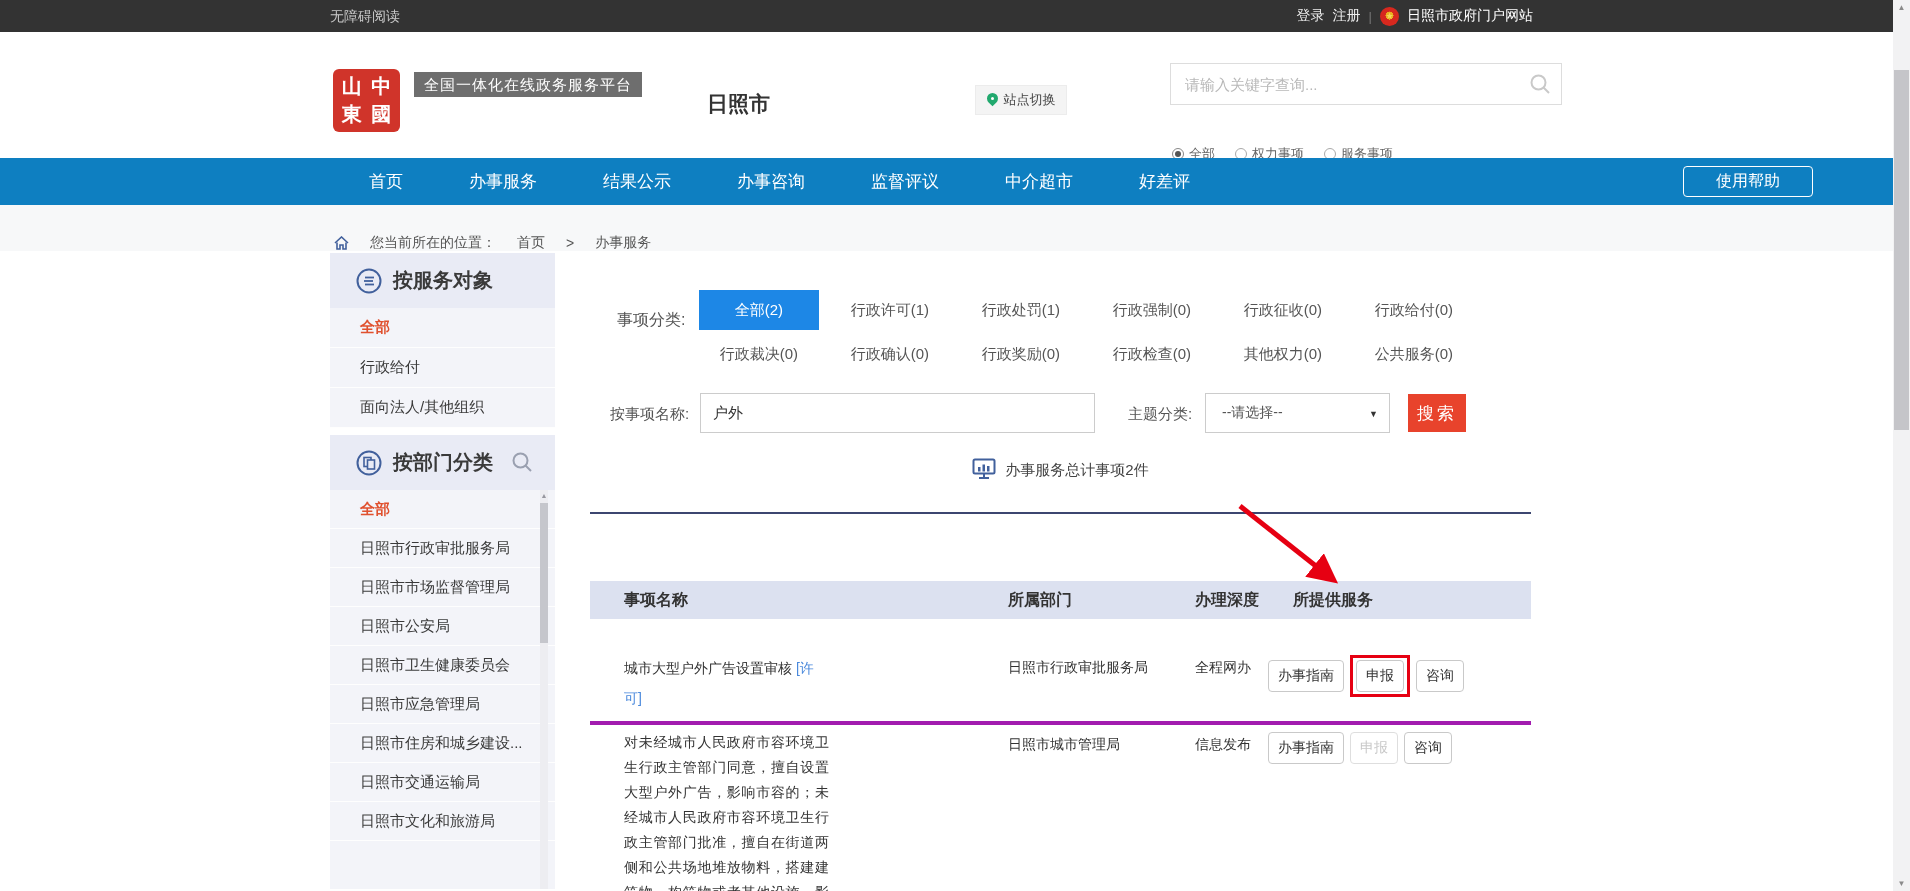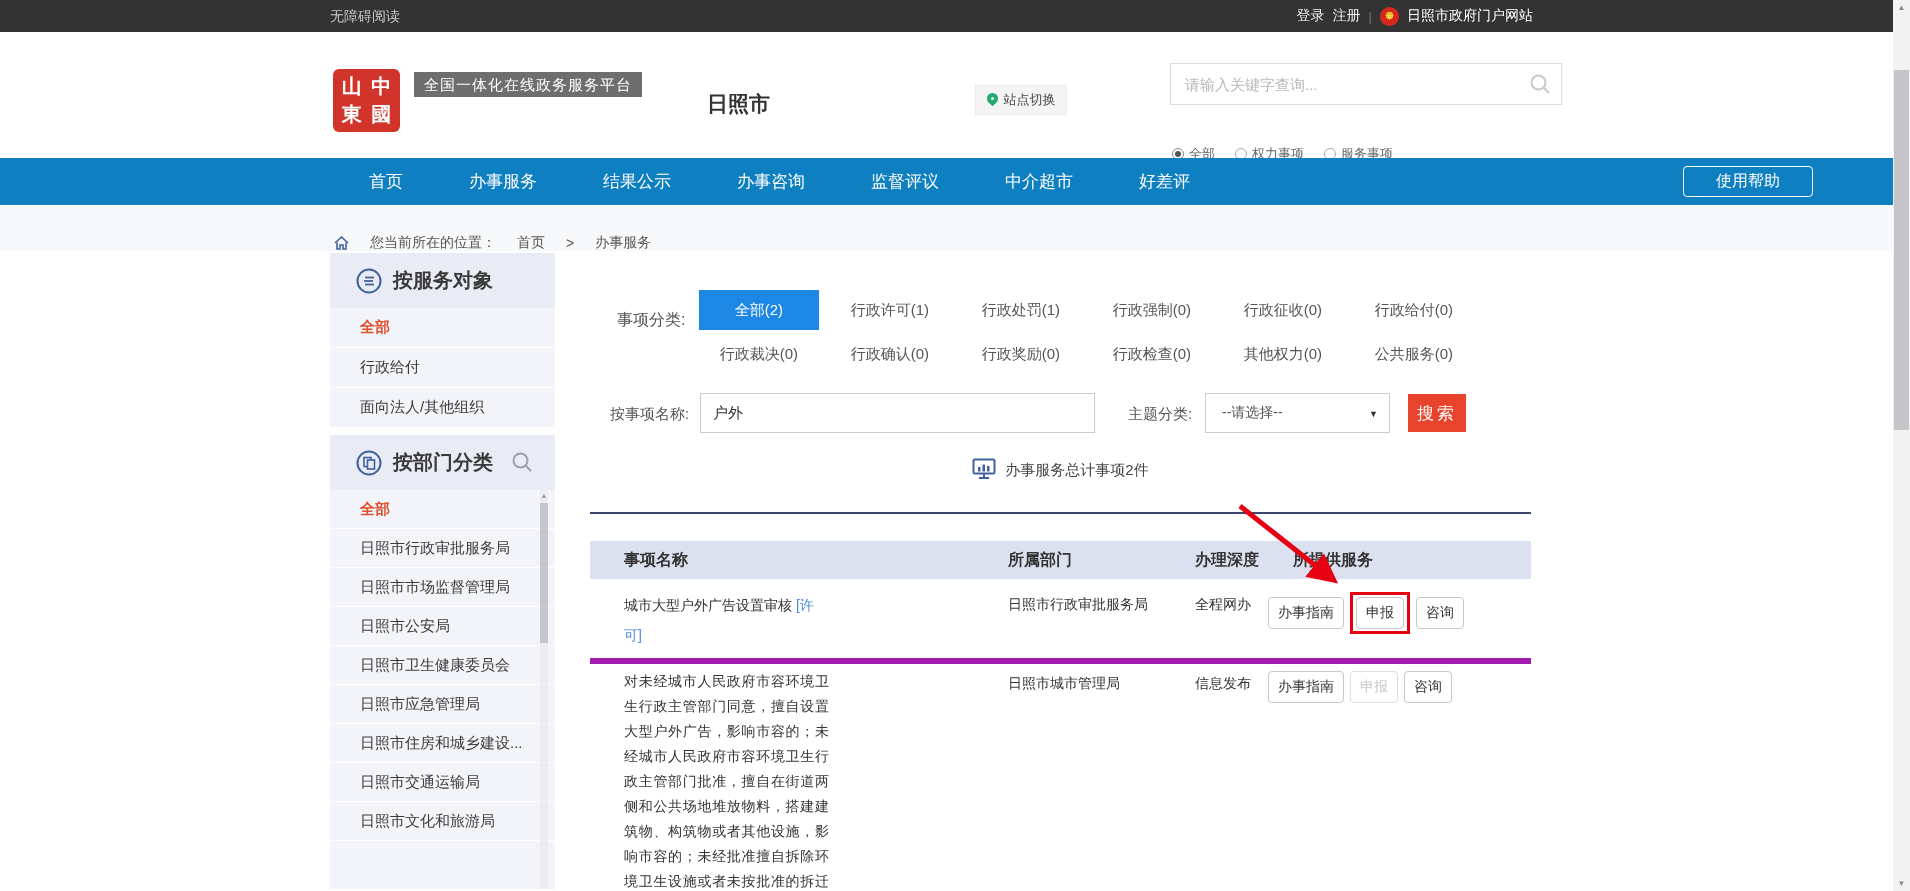--- a/index.html
+++ b/index.html
@@ -82,28 +82,28 @@
   .sr-select { position:absolute; left:615px; top:0; width:185px; height:40px; border:1px solid #ccc; background:#fff; font-size:14px; color:#555; display:flex; align-items:center; padding-left:16px; cursor:pointer; }
   .sr-select .car { position:absolute; right:11px; top:15px; font-size:9px; color:#333; }
   .sr-btn { position:absolute; left:818px; top:1px; width:58px; height:38px; background:#e8432c; color:#fff; font-size:17px; letter-spacing:3px; border:0; display:flex; align-items:center; justify-content:center; cursor:pointer; }
 
   .summary { position:absolute; left:0; top:207px; width:941px; display:flex; align-items:flex-end; justify-content:center; gap:9px; }
   .summary .txt { font-size:15px; color:#444; }
   .divider { position:absolute; left:0; top:261px; width:941px; height:2px; background:#3c4670; }
 
   
   .tbl { position:absolute; left:0; top:290px; width:941px; }
-  .thead { display:flex; height:38px; background:#dce1f0; align-items:center; font-size:16px; font-weight:bold; color:#333; }
+  .thead { display:flex; height:38px; background:#dce1f0; align-items:center; font-size:16px; font-weight:bold; color:#333;margin-top:40px; }
   .c1 { width:405px; padding-left:34px; }
   .c2 { width:200px; padding-left:13px; }
   .c3 { width:73px; }
   .c4 { width:263px; }
   .thead .c4 { padding-left:25px; }
   .trow { display:flex; align-items:flex-start; }
-  .trow.r1 { padding-top:11px; min-height:76px; border-bottom:6px solid #a21caf; padding-bottom:8px; }
+  .trow.r1 { padding-top:11px; min-height:76px; border-bottom:4px solid #a21caf; padding-bottom:8px;margin-top:23px; }
   .trow.r2 { padding-top:5px; }
   .name-text { width:205px; font-size:14px; line-height:30px; color:#333; }
   .name-text .tag { color:#4a89dc; }
   .longdesc { width:205px; font-size:14px; line-height:25px; color:#333; text-align:justify; }
   .cell-mid { font-size:14px; color:#333; padding-top:6px; }
   .svc { padding-top:2px; display:flex; align-items:center; flex-wrap:nowrap; }
   .svc-btn { display:inline-flex; align-items:center; justify-content:center; padding:6px 9px; border:1px solid #c9c9c9; border-radius:4px; font-size:14px; color:#333; background:#fff; margin-right:6px; cursor:pointer; white-space:nowrap; }
   .svc-btn.disabled { color:#c8c8c8; border-color:#dedede; cursor:default; }
   .hl-box { display:inline-block; border:3px solid #e60012; padding:2px 3px; margin-right:6px; }
   .hl-box .svc-btn { margin-right:0; }

